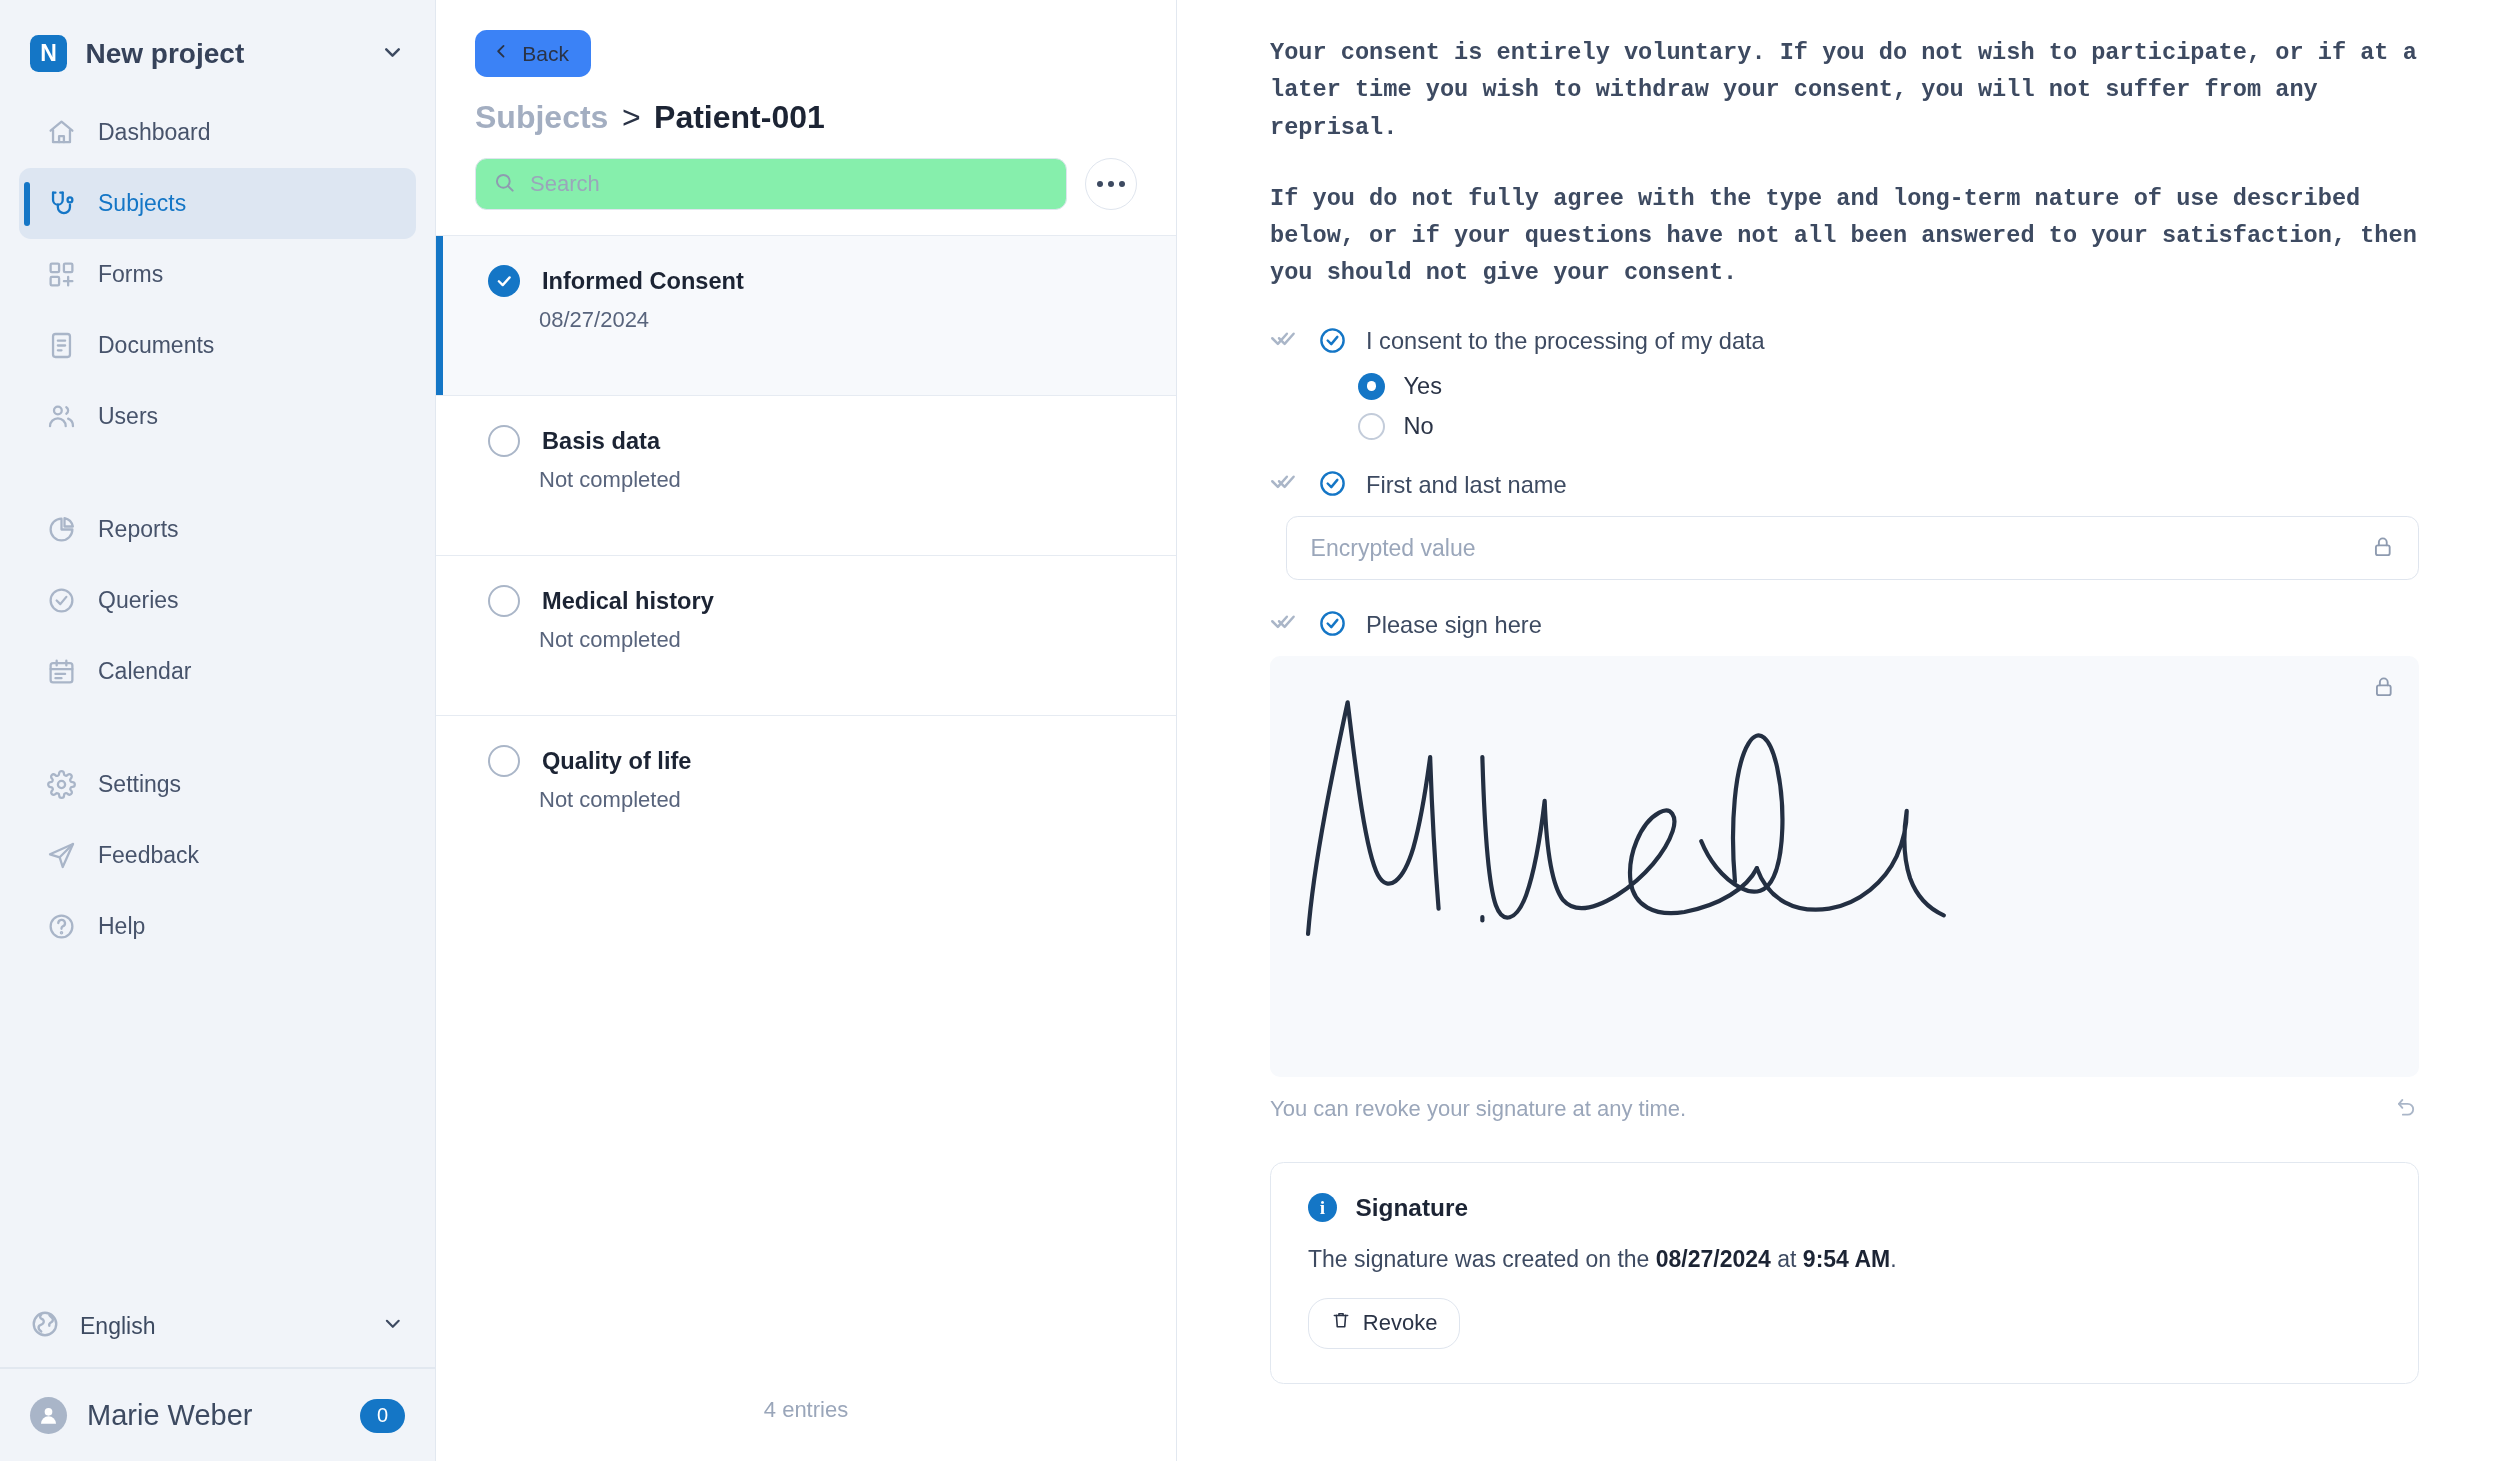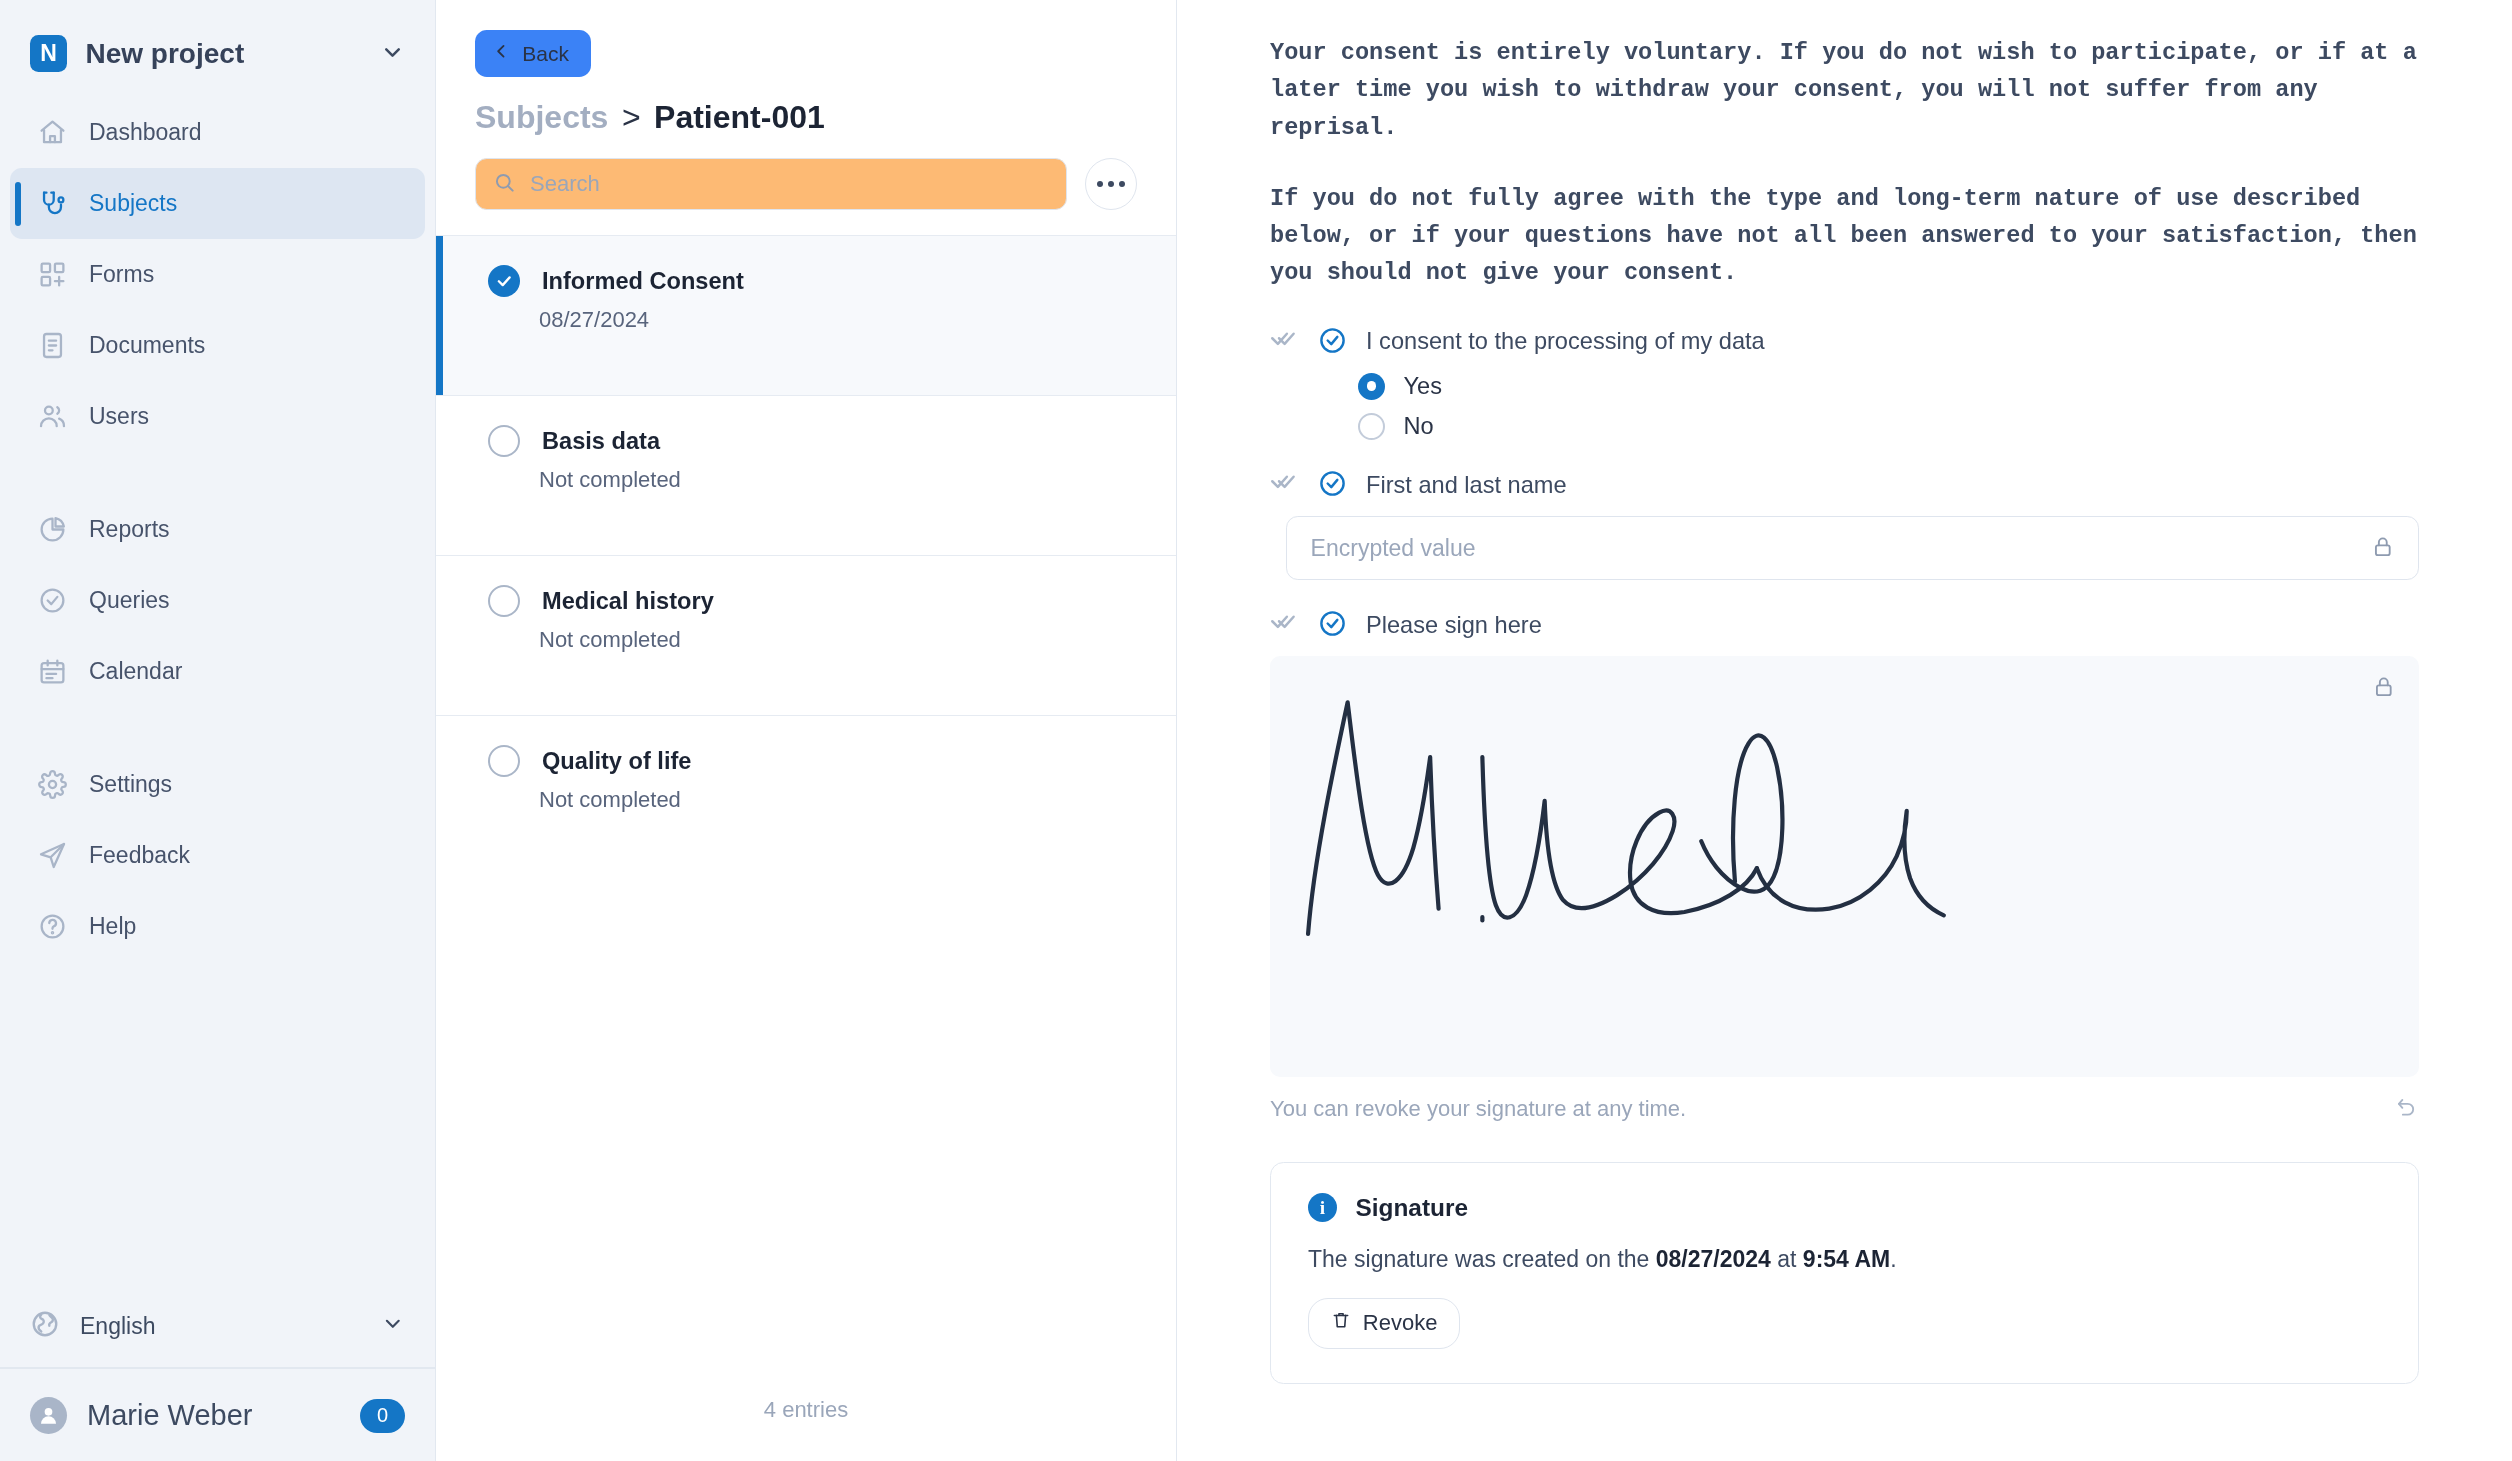--- a/index.html
+++ b/index.html
@@ -29,21 +29,21 @@
     background: #1476c6; color: #fff;
     display: flex; align-items: center; justify-content: center;
     font-size: 23px; font-weight: 700; flex: 0 0 37px;
   }
   .project-name {
     font-size: 28px; font-weight: 700; color: #36425a;
     flex: 1 1 auto; white-space: nowrap;
   }
   .chev { flex: 0 0 auto; }
 
-  .nav { padding: 0 10px; }
+  .nav { padding: 0 19px; }
   .nav-item {
     position: relative;
     display: flex; align-items: center; gap: 22px;
     height: 71px; padding-left: 27px;
     border-radius: 11.8px; cursor: pointer;
     color: #47536b; font-size: 23px;
   }
   .nav-item .nav-ico { width: 30px; height: 30px; flex: 0 0 30px; display:flex; align-items:center; justify-content:center;}
   .nav-item.active { background: #dde6f2; color: #1476c6; }
   .nav-item.active::before {
@@ -108,21 +108,21 @@
   .bc-current { color: #1c2434; }
 
   .searchrow {
     display: flex; align-items: center; gap: 18.5px;
     padding: 22px 39px 25px 39px;
   }
   .searchbox {
     flex: 1 1 auto; position: relative;
     height: 52px; border: 1.7px solid #dfe5ee; border-radius: 11.8px;
     display: flex; align-items: center; padding: 0 17px; gap: 13.5px;
-    background: #fdba74;
+    background: #86efac;
   }
   .searchbox input {
     border: none; outline: none; flex: 1 1 auto;
     font-size: 22px; color: #3d4a61; background: transparent;
     font-family: "Liberation Sans", sans-serif;
   }
   .searchbox input::placeholder { color: #9aa6ba; }
   .more-btn {
     width: 52px; height: 52px; border-radius: 50%;
     border: 1.7px solid #dfe5ee; background: #fff;

